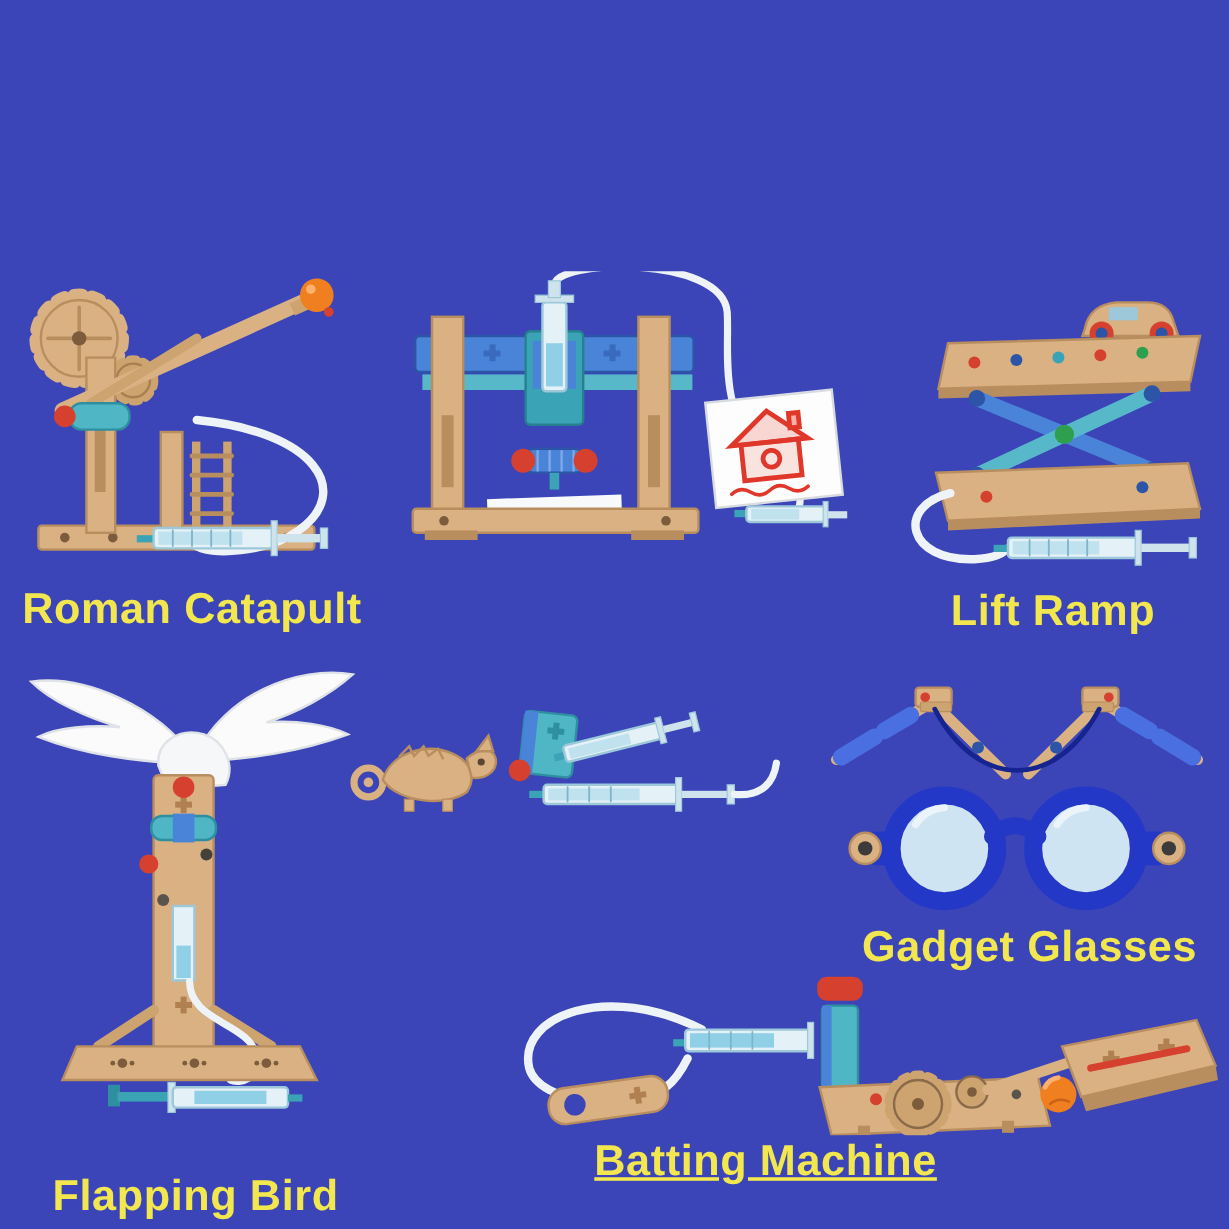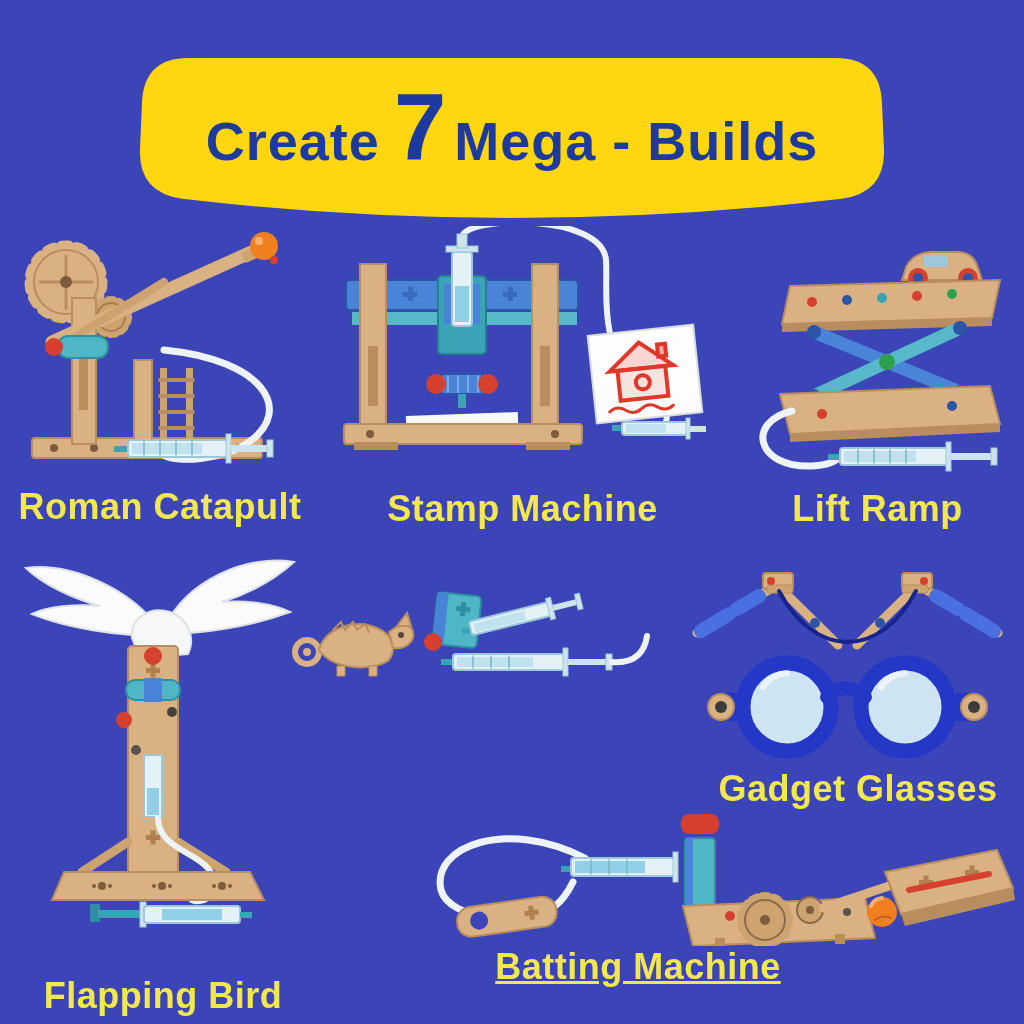--- a/index.html
+++ b/index.html
@@ -27,30 +27,20 @@
     color:var(--color-label,#f2e74e);
     font-size:36px;font-weight:bold;letter-spacing:.5px;
     white-space:nowrap;
   }
 </style>
 </head>
 <body>
 
 <div class="page">
 
-  <div class="banner">
-    <svg class="banner-shape" viewBox="0 0 744 170" aria-hidden="true">
-      <path d="M50,10 L694,10 Q738,10 740,54 L742,100 Q744,144 700,150 Q372,188 44,150 Q0,144 2,100 L4,54 Q6,10 50,10 Z"></path>
-    </svg>
-    <div class="banner-text">
-      <span class="t-small">Create</span>
-      <span class="t-big">7</span>
-      <span class="t-small">Mega - Builds</span>
-    </div>
-  </div>
 
   <div class="figure" style="left:14px;top:220px;width:290px;height:265px;">
     <svg viewBox="0 0 290 265">
       <g stroke-linecap="round">
         <rect x="18" y="218" width="230" height="20" rx="3" fill="#d9b183" stroke="#b98e5f" stroke-width="2"></rect>
         <circle cx="40" cy="228" r="4" fill="#7c5c3c"></circle>
           <circle cx="80" cy="228" r="4" fill="#7c5c3c"></circle>
         <circle cx="160" cy="228" r="4" fill="#7c5c3c"></circle>
           <circle cx="225" cy="228" r="4" fill="#7c5c3c"></circle>
         <g>
@@ -154,21 +144,20 @@
         <g>
           <rect x="272" y="199" width="10" height="6" fill="#3aa3b5"></rect>
           <rect x="282" y="196" width="66" height="13" rx="3" fill="#e4f1f7" stroke="#9cc8da" stroke-width="2"></rect>
           <rect x="286" y="198" width="40" height="9" fill="#bfe2ee"></rect>
           <rect x="346" y="192" width="4" height="21" fill="#cfe3ec" stroke="#9cc8da"></rect>
           <rect x="350" y="200" width="16" height="6" fill="#cfe3ec"></rect>
         </g>
       </g>
     </svg>
   </div>
-  <div class="item-label" style="left:375px;top:488px;width:295px;">Stamp Machine</div>
 
   <div class="figure" style="left:752px;top:226px;width:265px;height:260px;">
     <svg viewBox="0 0 265 260">
       <g stroke-linecap="round">
         <g>
           <path d="M152,48 q4,-20 26,-22 h26 q18,0 22,16 l4,12 h-80 Z" fill="#d9b183" stroke="#b98e5f" stroke-width="2"></path>
           <rect x="172" y="30" width="24" height="11" fill="#9cc8da"></rect>
           <circle cx="166" cy="52" r="10" fill="#d6402f"></circle>
             <circle cx="166" cy="52" r="5" fill="#2c55a8"></circle>
           <circle cx="216" cy="52" r="10" fill="#d6402f"></circle>

